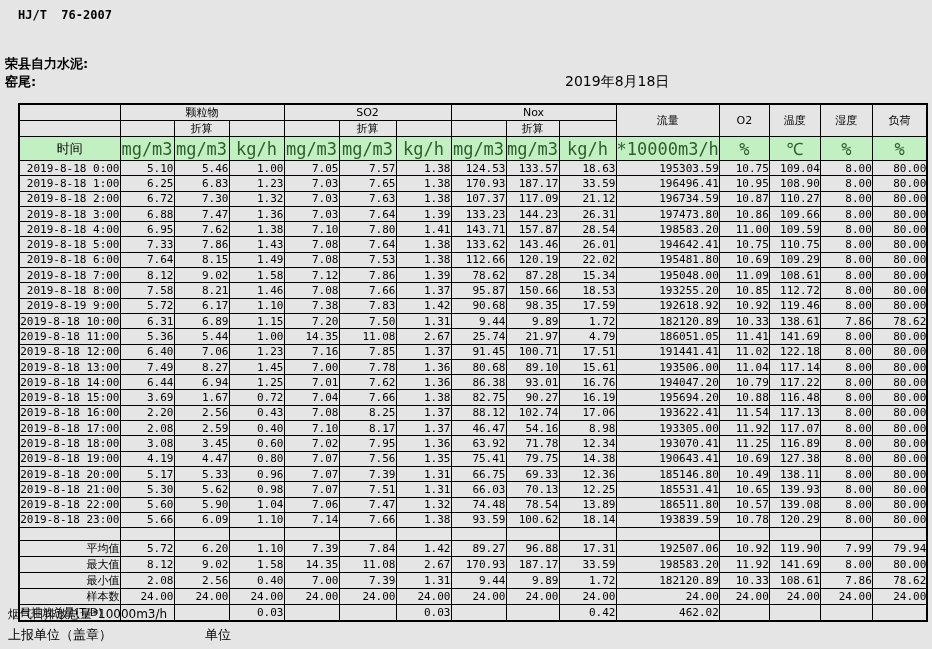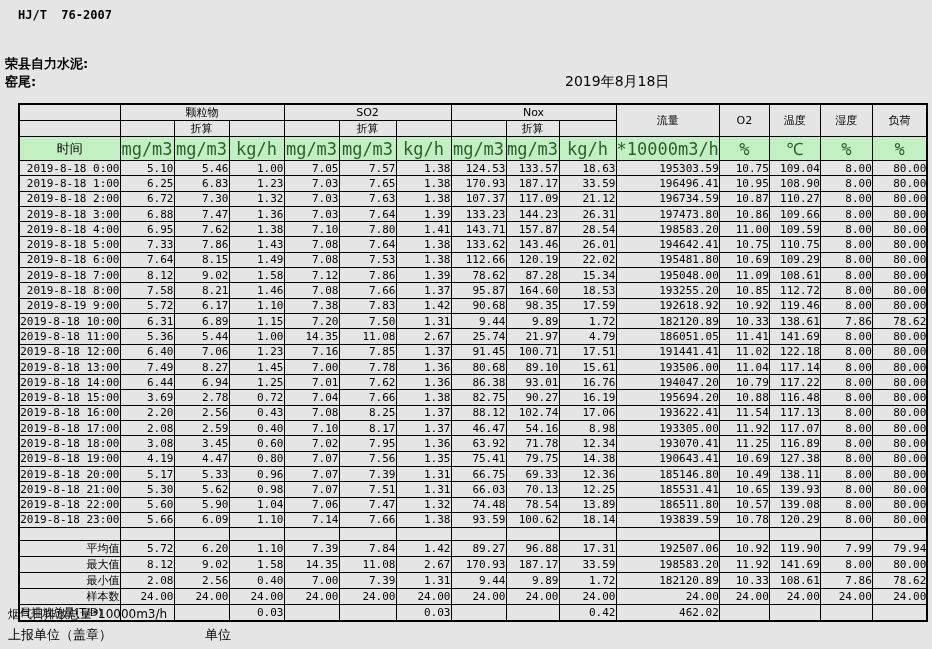--- a/index.html
+++ b/index.html
@@ -281,21 +281,21 @@
         </tr>
         <tr>
           <td class="time-cell">2019-8-18 8:00</td>
           <td class="num-cell">7.58</td>
           <td class="num-cell">8.21</td>
           <td class="num-cell">1.46</td>
           <td class="num-cell">7.08</td>
           <td class="num-cell">7.66</td>
           <td class="num-cell">1.37</td>
           <td class="num-cell">95.87</td>
-          <td class="num-cell">164.60</td>
+          <td class="num-cell">150.66</td>
           <td class="num-cell">18.53</td>
           <td class="num-cell">193255.20</td>
           <td class="num-cell">10.85</td>
           <td class="num-cell">112.72</td>
           <td class="num-cell">8.00</td>
           <td class="num-cell">80.00</td>
         </tr>
         <tr>
           <td class="time-cell">2019-8-19 9:00</td>
           <td class="num-cell">5.72</td>
@@ -394,21 +394,21 @@
           <td class="num-cell">16.76</td>
           <td class="num-cell">194047.20</td>
           <td class="num-cell">10.79</td>
           <td class="num-cell">117.22</td>
           <td class="num-cell">8.00</td>
           <td class="num-cell">80.00</td>
         </tr>
         <tr>
           <td class="time-cell">2019-8-18 15:00</td>
           <td class="num-cell">3.69</td>
-          <td class="num-cell">2.78</td>
+          <td class="num-cell">1.67</td>
           <td class="num-cell">0.72</td>
           <td class="num-cell">7.04</td>
           <td class="num-cell">7.66</td>
           <td class="num-cell">1.38</td>
           <td class="num-cell">82.75</td>
           <td class="num-cell">90.27</td>
           <td class="num-cell">16.19</td>
           <td class="num-cell">195694.20</td>
           <td class="num-cell">10.88</td>
           <td class="num-cell">116.48</td>

